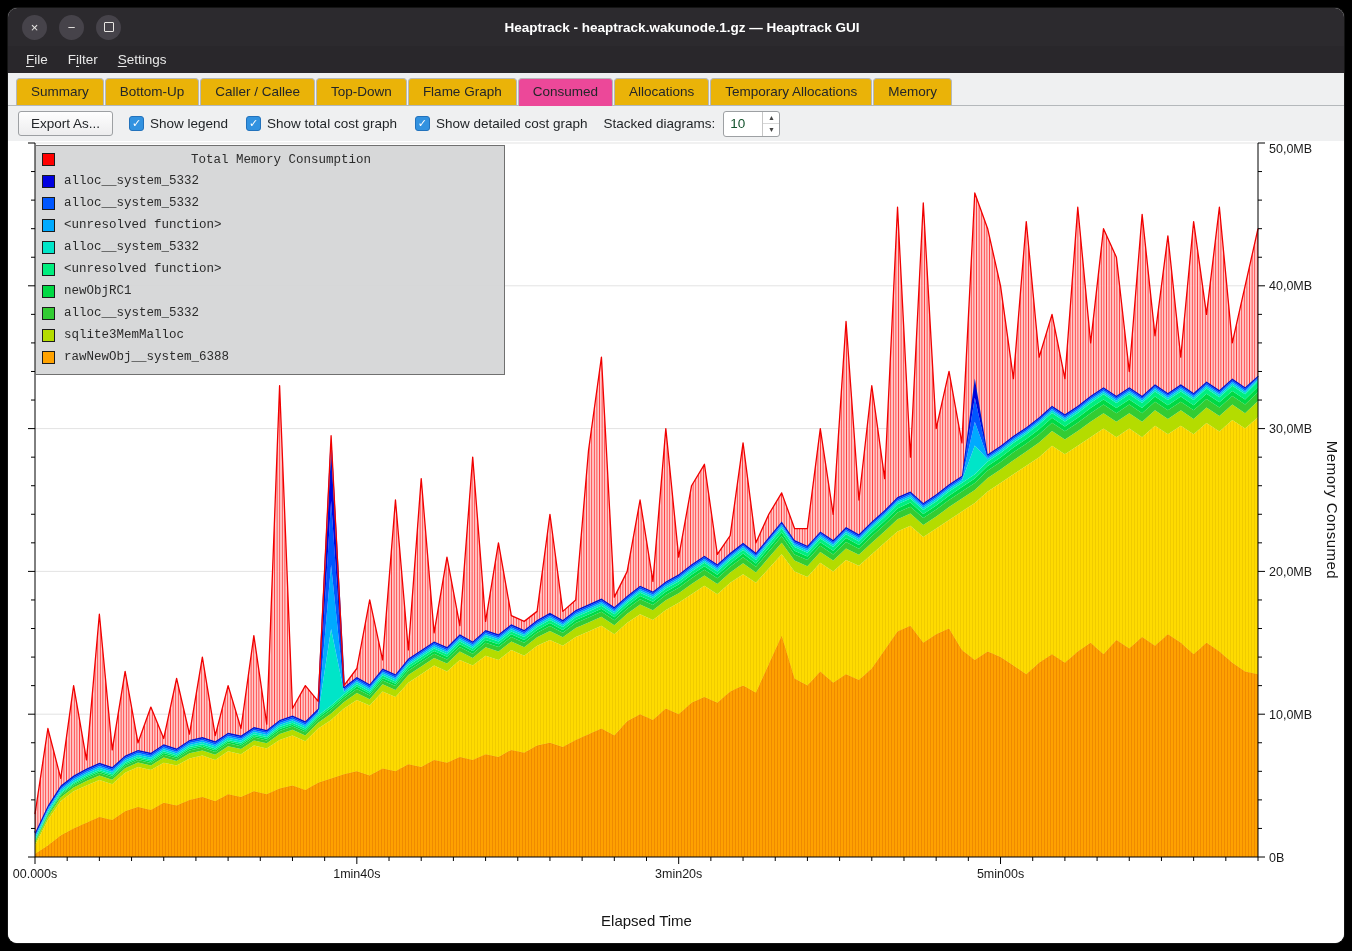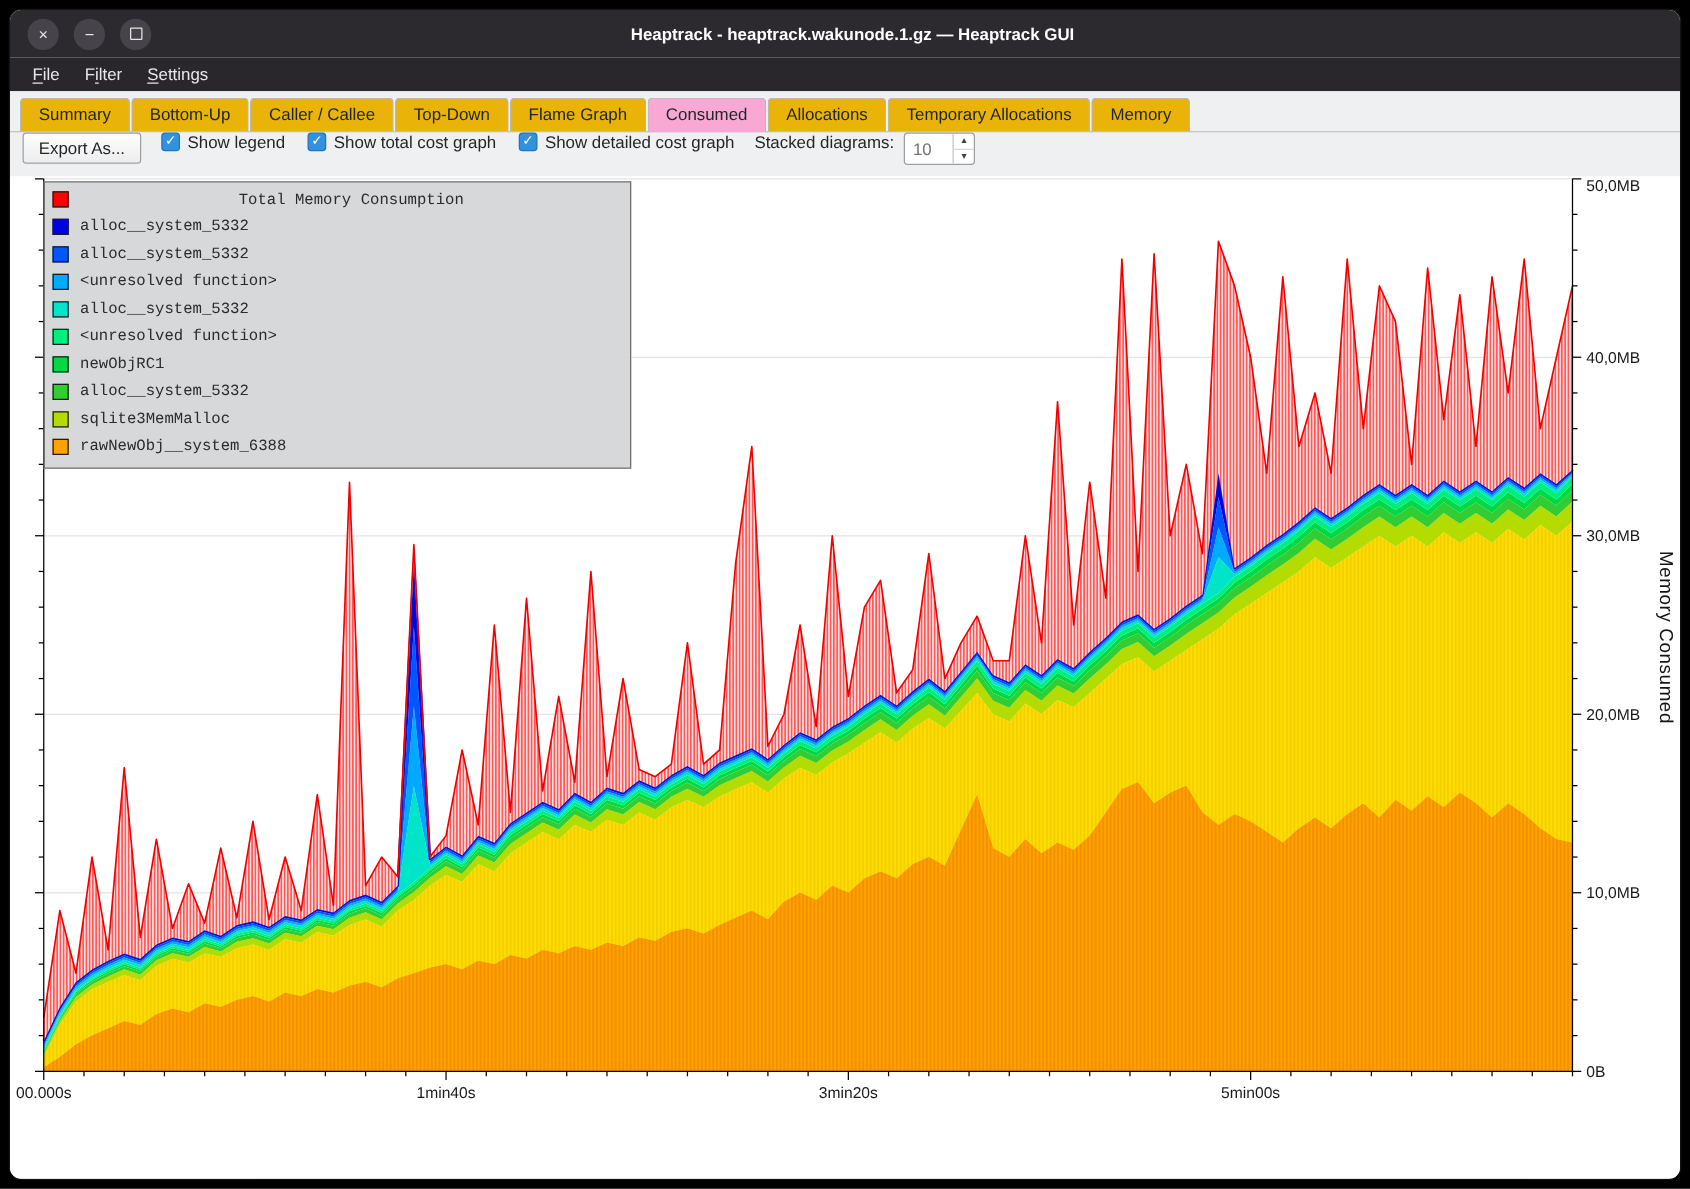--- a/index.html
+++ b/index.html
@@ -15,31 +15,31 @@
   .title-text{position:absolute;left:12px;right:0;text-align:center;color:#ffffff;font-weight:bold;font-size:13.5px}
   
   .menubar{height:27px;flex:0 0 27px;background:#29272b;display:flex;align-items:stretch;padding-left:8px}
   .menu-item{color:#e8e8e8;font-size:13.5px;padding:0 10px;display:flex;align-items:center}
   .menu-item u{text-underline-offset:2px}
   
   .tabbar{height:33px;flex:0 0 33px;box-sizing:border-box;background:#eff0f1;display:flex;align-items:flex-end;
           padding:5px 0 0 8px;border-bottom:1px solid #b4b8bb}
   .tab{font-size:13.5px;color:#232629;padding:5px 14px 6px;background:#eab308;border:1px solid #b4b8bb;
        border-bottom:none;border-radius:4px 4px 0 0;margin-right:1px;white-space:nowrap}
-  .tab.active{background:#f9a8d4;margin-bottom:-1px;padding-bottom:7px}
-  
-  .toolbar{height:35px;flex:0 0 35px;display:flex;align-items:flex-start;gap:16px;padding-left:10px;background:#eff0f1}
+  .tab.active{background:#ec4899;margin-bottom:-1px;padding-bottom:7px}
+  
+  .toolbar{height:35px;flex:0 0 35px;display:flex;align-items:center;gap:16px;padding-left:10px;background:#eff0f1}
   .export-btn{font-family:inherit;font-size:13.5px;color:#232629;padding:4px 12px;border:1px solid #9da0a3;
               border-radius:3px;background:linear-gradient(#fefefe,#ededee)}
   .check-wrap{display:flex;align-items:center;gap:6px;font-size:13.5px;color:#232629}
   .checkbox{width:15px;height:15px;box-sizing:border-box;border-radius:3px;background:#3292e0;border:1px solid #2272bc;
             color:#fff;font-size:11px;line-height:13px;text-align:center;flex:none}
   .spin-label{font-size:13.5px;color:#232629}
   .spinbox{display:inline-flex;height:24px;border:1px solid #9da0a3;border-radius:3px;background:#fff;overflow:hidden;margin-left:-8px}
-  .spin-value{width:32px;padding-left:6px;font-size:13.5px;display:flex;align-items:center;color:#737373}
+  .spin-value{width:32px;padding-left:6px;font-size:13.5px;display:flex;align-items:center;color:#14532d}
   .spin-buttons{width:16px;border-left:1px solid #c6c6c6;display:flex;flex-direction:column}
   .spin-up,.spin-down{flex:1;font-size:7px;color:#444;display:flex;align-items:center;justify-content:center}
   .spin-up{border-bottom:1px solid #d8d8d8}
   
   .chart-area{flex:1 1 auto;background:#ffffff;position:relative}
   #chart-svg{position:absolute;left:0;top:0;width:100%;height:100%}
   #chart-svg text{font-family:"Liberation Sans",sans-serif}
   .legend{position:absolute;left:27px;top:4px;width:470px;box-sizing:border-box;background:rgba(212,213,214,0.92);
           border:1px solid #707070;font-family:Liberation Mono, monospace;font-size:12.5px;color:#2b2b2b;
           padding:3px 6px 6px}
@@ -291,15 +291,16 @@
           <div class="legend-row">
             <span class="swatch" style="background: rgb(180, 220, 0);"></span>
             <span>sqlite3MemMalloc</span>
           </div>
           <div class="legend-row">
             <span class="swatch" style="background: rgb(255, 162, 0);"></span>
             <span>rawNewObj__system_6388</span>
           </div>
         </div>
     </div>
+    <div class="xlabel">Elapsed Time</div>
     <div class="ylabel">Memory Consumed</div>
   </div>
 </div>
 
 </body></html>

